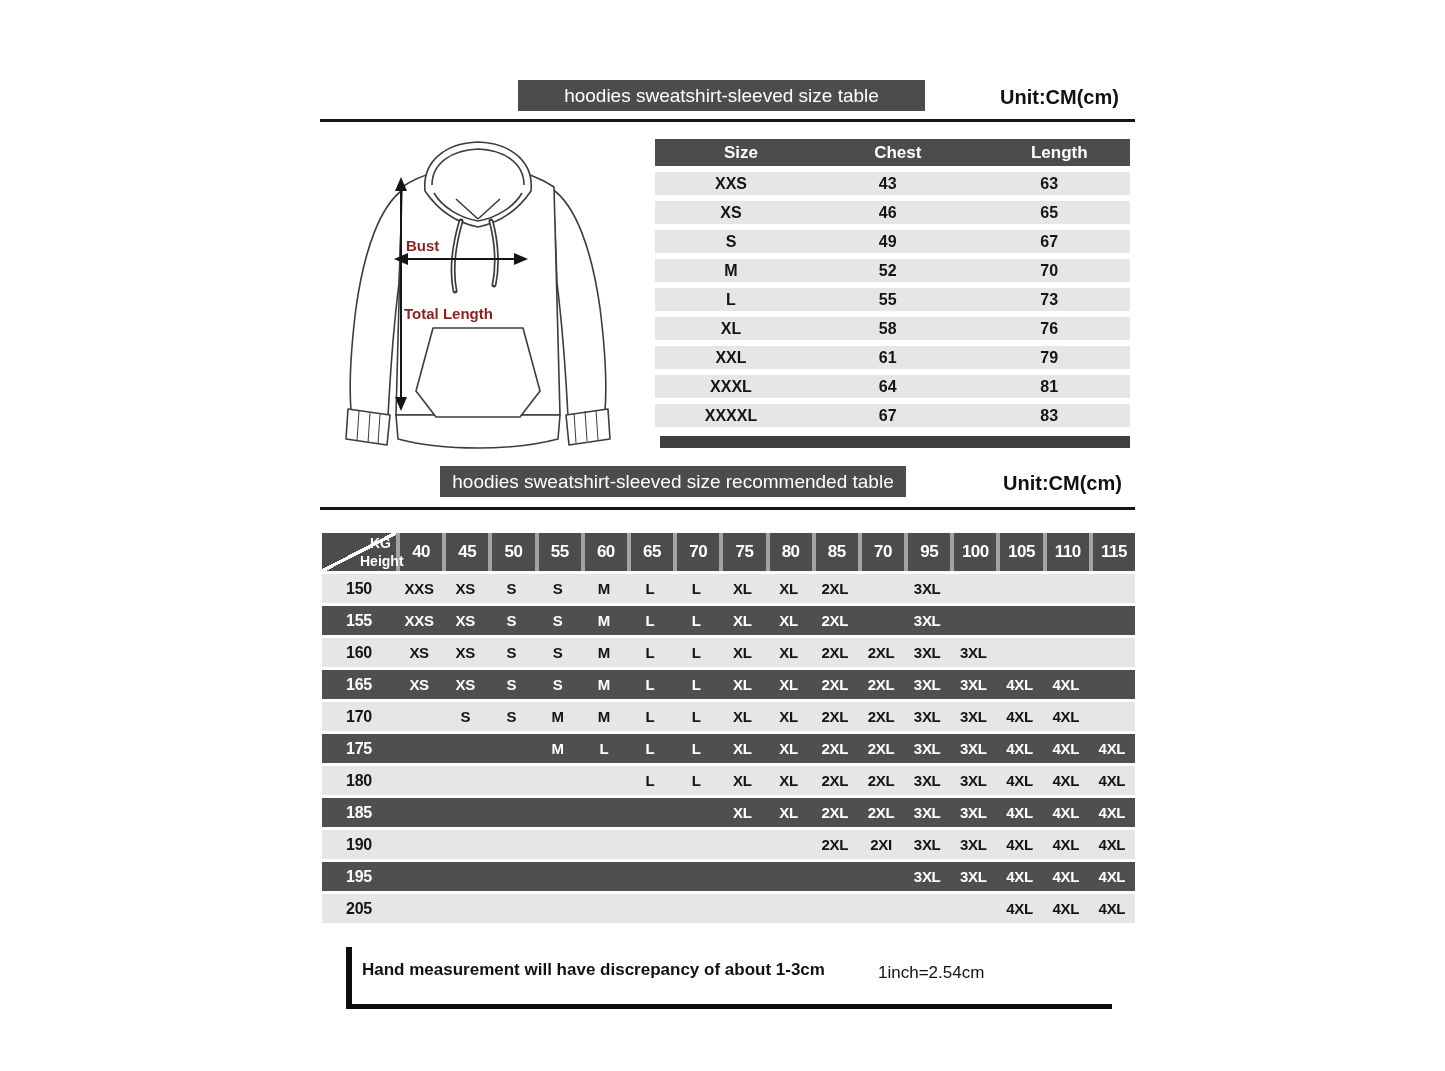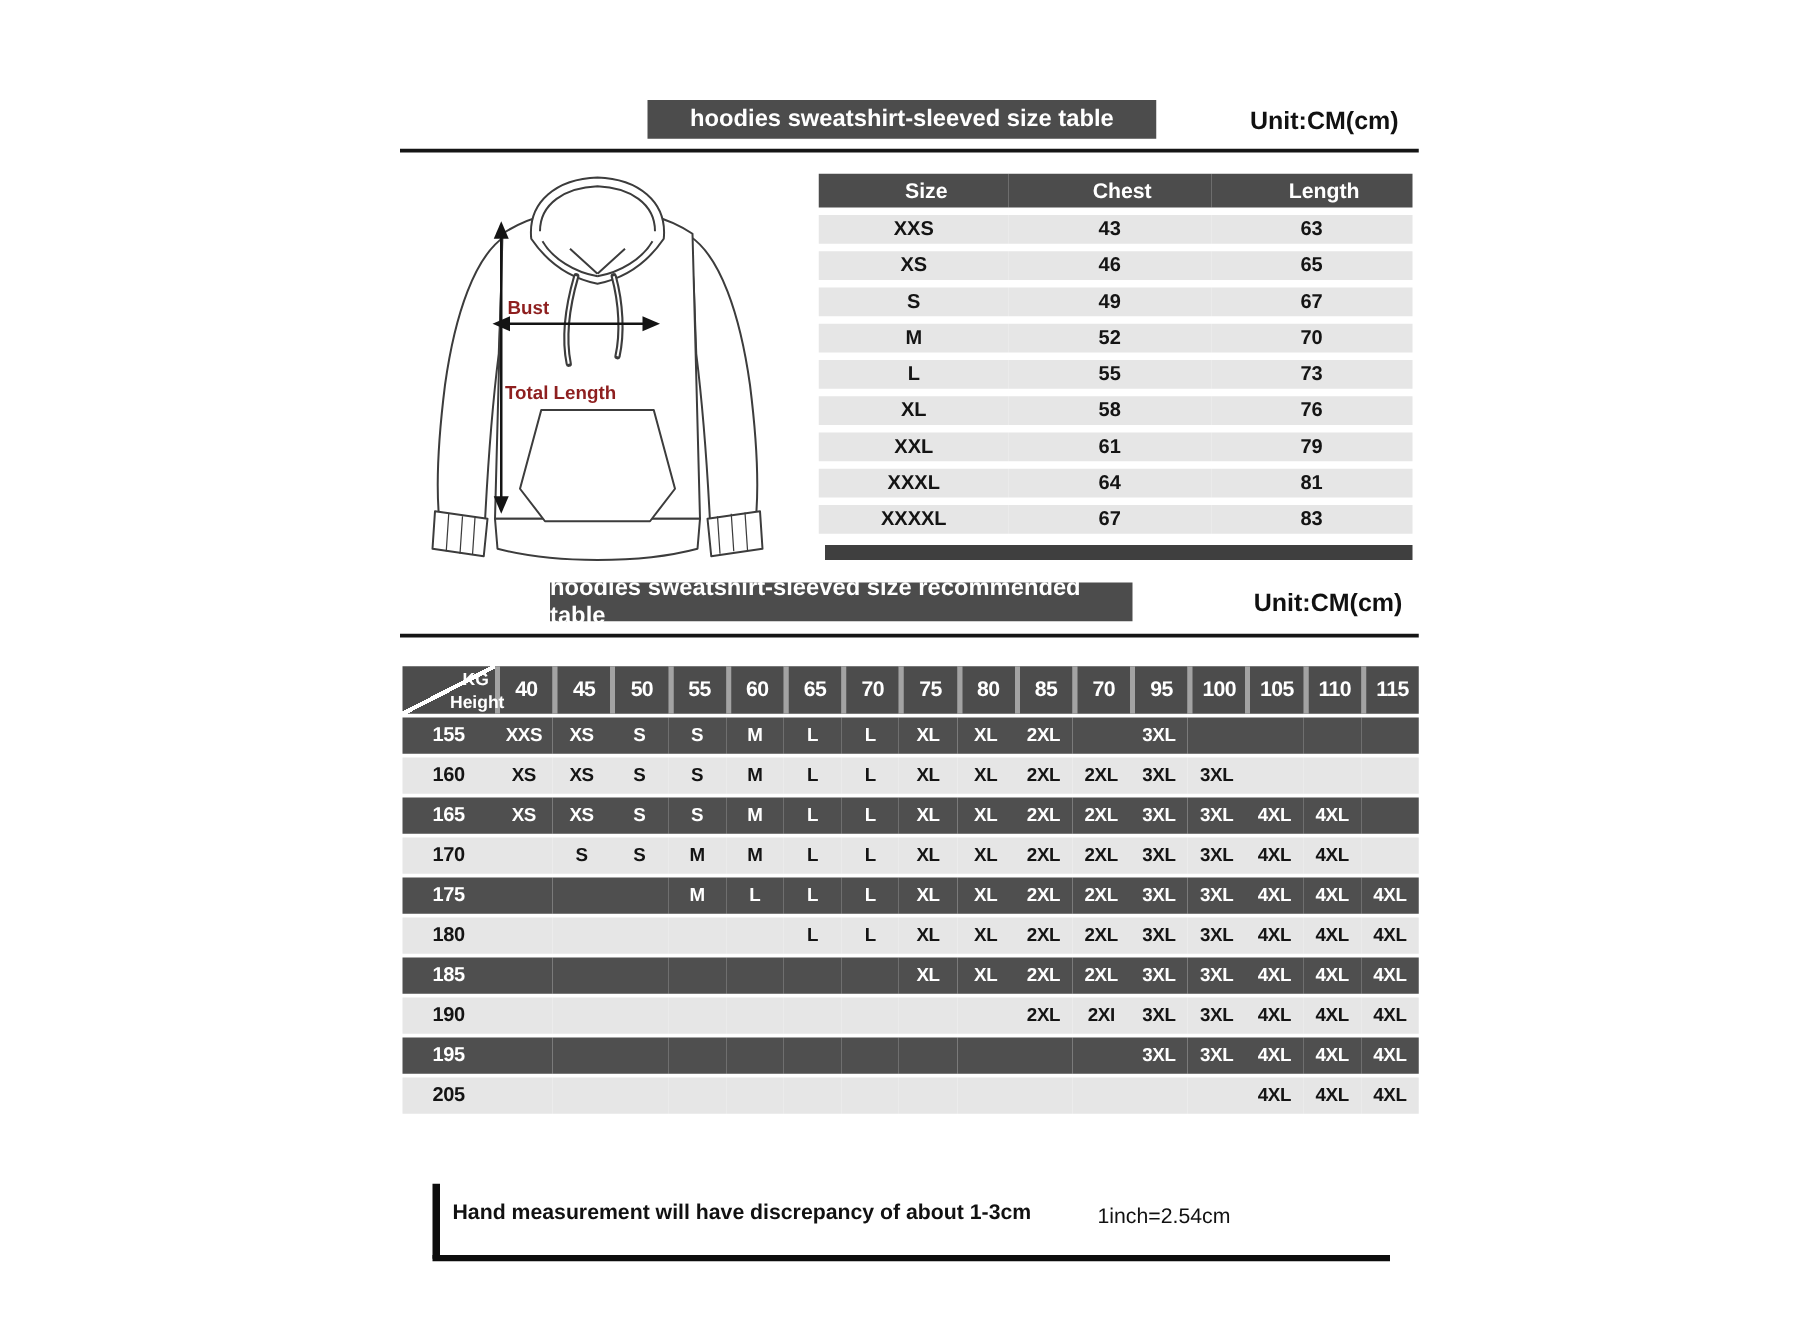--- a/index.html
+++ b/index.html
@@ -1,20 +1,20 @@
 <!DOCTYPE html>
 <html style="--c-dark: #4c4c4c; --c-dark2: #4f4f4f; --c-row: #e6e6e6; --c-red: #8e1f1f;"><head>
 <meta charset="utf-8">
 <style>
   * { margin:0; padding:0; box-sizing:border-box; }
   body { font-family:"Liberation Sans", sans-serif; background:#fff; }
   .canvas { position:relative; width:1445px; height:1071px; background:#fff; overflow:hidden; }
   .content { position:absolute; left:320px; top:0; width:815px; height:1071px; }
 
-  .title-bar { position:absolute; background:var(--c-dark,#4c4c4c); color:#fff; font-weight:bold;
+  .title-bar { position:absolute; background:var(--c-dark,#4c4c4c); color:#fff; font-weight:normal;
                font-size:19px; display:flex; align-items:center; justify-content:center; height:31px; }
   .title-bar.t1 { left:198px; top:80px; width:407px; }
   .title-bar.t2 { left:120px; top:466px; width:466px; }
   .unit { position:absolute; color:#111; font-weight:bold; font-size:20px; }
   .unit.u1 { left:680px; top:86px; }
   .unit.u2 { left:683px; top:472px; }
   .rule { position:absolute; left:0; width:815px; height:3px; background:#151515; }
   .rule.r1 { top:119px; } .rule.r2 { top:507px; }
 
   .hoodie { position:absolute; left:8px; top:133px; width:288px; height:326px; }
@@ -213,20 +213,39 @@
 
             <th class="wcell">105</th>
 
             <th class="wcell">110</th>
 
             <th class="wcell">115</th>
           </tr>
       </thead>
       <tbody>
 
+          <tr class="rrow">
+            <td class="hcell">150</td>
+            <td>XXS</td>
+            <td>XS</td>
+            <td>S</td>
+            <td>S</td>
+            <td>M</td>
+            <td>L</td>
+            <td>L</td>
+            <td>XL</td>
+            <td>XL</td>
+            <td>2XL</td>
+            <td></td>
+            <td>3XL</td>
+            <td></td>
+            <td></td>
+            <td></td>
+            <td></td>
+          </tr>
 
           <tr class="rrow dark">
             <td class="hcell">155</td>
             <td>XXS</td>
             <td>XS</td>
             <td>S</td>
             <td>S</td>
             <td>M</td>
             <td>L</td>
             <td>L</td>

